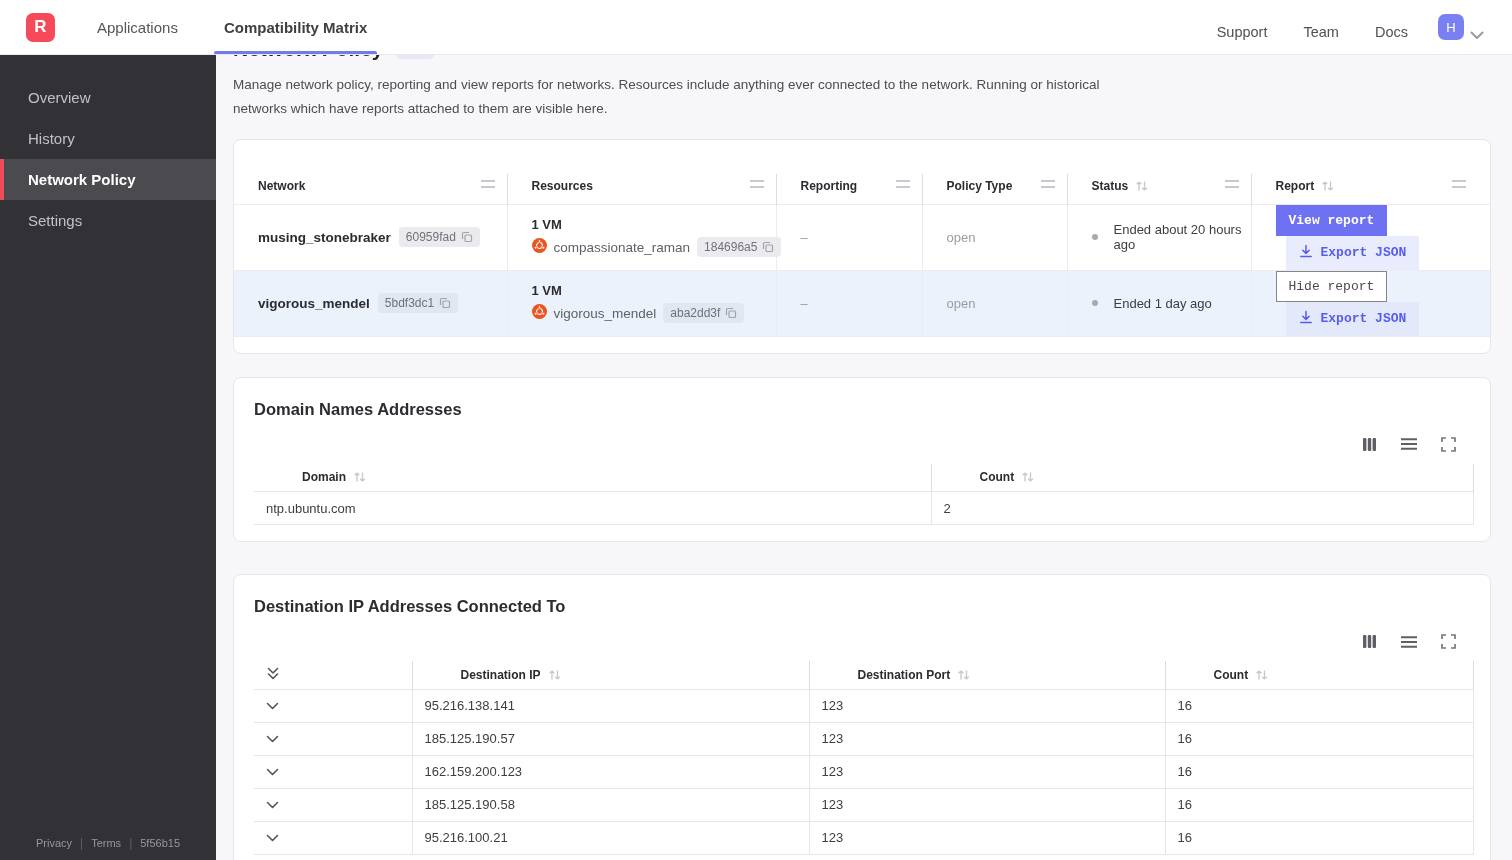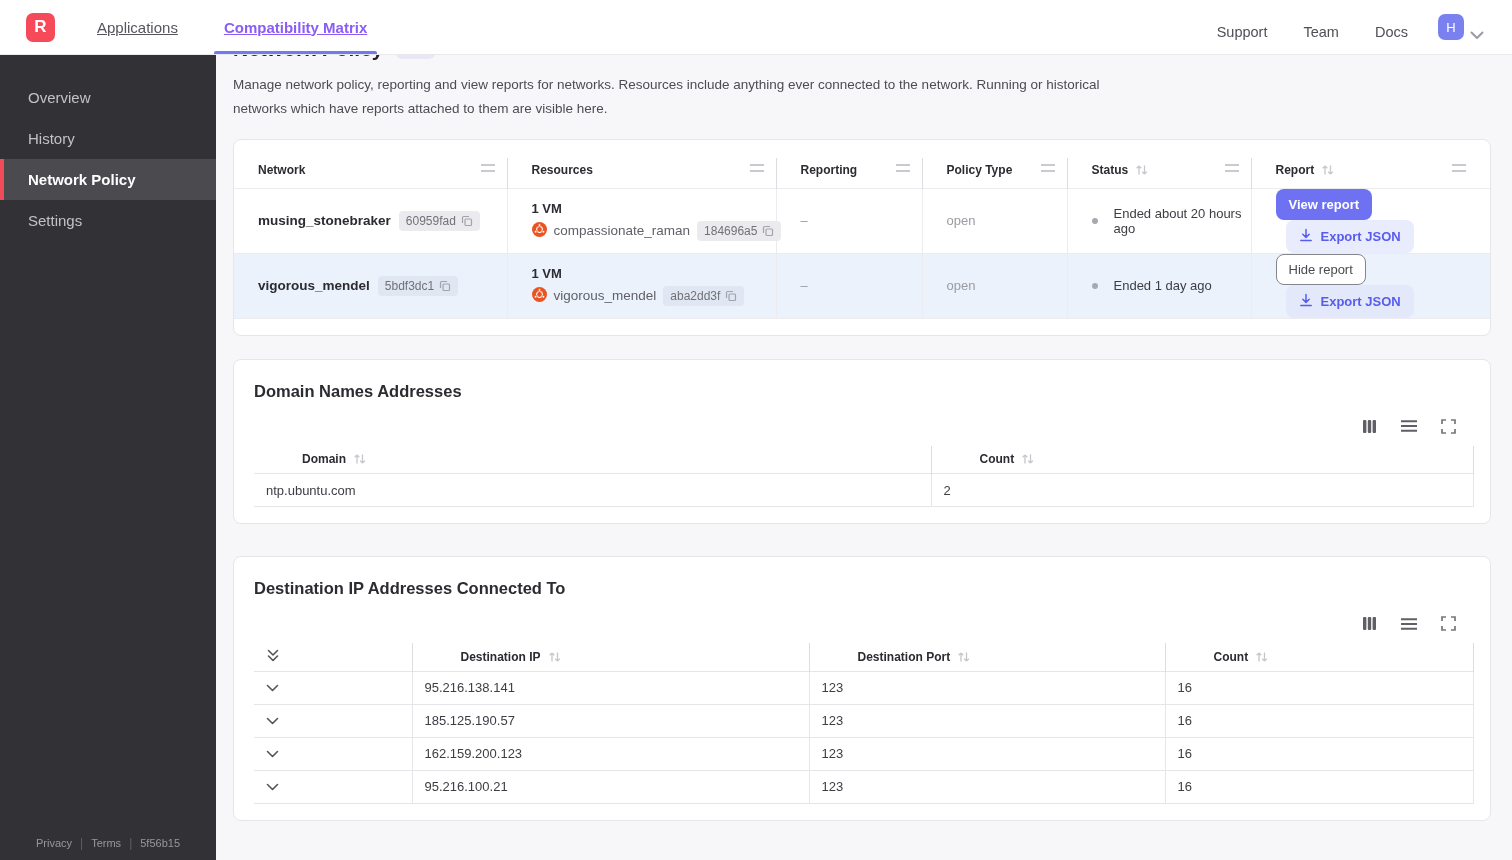--- a/index.html
+++ b/index.html
@@ -20,23 +20,23 @@
   .nav-left { display: flex; align-items: center; height: 100%; }
   .logo {
     width: 29px; height: 29px; border-radius: 7px; background: #f64a5a;
     color: #fff; font-weight: bold; font-size: 17px;
     display: flex; align-items: center; justify-content: center;
   }
   .nav-tabs { display: flex; height: 100%; margin-left: 36px; }
   .nav-tab {
     height: 100%; display: flex; align-items: center;
     padding: 16px 6px; margin-right: 34px; position: relative;
-    font-size: 15px; color: #55555c; cursor: pointer; text-decoration: underline;
-  }
-  .nav-tab.active { color: #8b5cf6; font-weight: bold; text-align: center; }
+    font-size: 15px; color: #55555c; cursor: pointer;
+  }
+  .nav-tab.active { color: #404040; font-weight: bold; text-align: center; }
   .nav-tab.active::after {
     content: ""; position: absolute; left: -4px; right: -4px; bottom: 0;
     height: 3px; background: #7579ef; border-radius: 2px 2px 0 0;
   }
   .nav-right { display: flex; align-items: flex-end; }
   .nav-link { font-size: 14.5px; color: #4f4f56; margin-left: 36px; cursor: pointer; }
   .avatar {
     width: 26px; height: 26px; border-radius: 7px; background: #7b80f0;
     color: #fff; font-size: 13px; display: flex; align-items: center;
     justify-content: center; margin-left: 30px;
@@ -78,21 +78,21 @@
 
   .card {
     background: #ffffff; border: 1px solid #e6e6ea; border-radius: 8px;
     margin-top: 32px;
   }
   .card.networks { margin-top: 18px; padding: 18px 0 16px 0; }
   .card.data-card { padding: 18px 0 16px 0; }
   .card.domains { margin-top: 23px; }
 
   
-  table { border-collapse: collapse; table-layout: fixed; }
+  table { border-collapse: collapse; table-layout: fixed; margin-top: 16px; }
   .net-table { width: 100%; }
   .net-table th {
     height: 30px; text-align: left; font-size: 12px; color: #2b2b31;
     padding: 0 0 6px 24px; position: relative;
     border-right: 1px solid #dcdce1; vertical-align: middle;
   }
   .net-table th:last-child { border-right: none; }
   .net-table th .th-inner { display: inline-flex; align-items: center; gap: 7px; }
   .handle {
     position: absolute; right: 12px; top: 6px;
@@ -117,23 +117,23 @@
     background: #ebebef; color: #717178; font-size: 12px;
     padding: 3px 7px; border-radius: 4px;
   }
   tr.selected .hash-badge { background: #e0e7f2; }
   .vm-line { font-weight: bold; color: #2b2b31; font-size: 13px; margin-bottom: 5px; }
   .resource-line { display: flex; align-items: center; gap: 7px; color: #606068; font-size: 13.5px; }
   .muted { color: #9b9ba2; }
   .status-cell { display: flex; align-items: center; gap: 16px; color: #3d3d44; font-size: 13px; }
   .status-dot { width: 6px; height: 6px; border-radius: 50%; background: #a8a8af; flex: none; }
 
-  .btn { border-radius: 8px; font-size: 13px; cursor: pointer; border: none;
+  .btn { border-radius: 0; font-size: 13px; cursor: pointer; border: none;
          display: inline-flex; align-items: center; gap: 8px;
-         font-family: Liberation Sans, sans-serif; }
+         font-family: Liberation Mono, monospace; }
   .btn-primary { background: #6e72f2; color: #fff; font-weight: bold; padding: 8px 13px; }
   .btn-outline { background: #fff; color: #4a4a50; border: 1px solid #85858c; padding: 7px 12px; }
   .btn-soft { background: #e9ecfc; color: #575cee; font-weight: bold; padding: 8px 13px; margin-left: 10px; }
   tr.selected .btn-soft { background: #e3e9fa; }
 
   
   .card-title { font-size: 16.5px; font-weight: bold; color: #2b2b31; padding: 4px 0 0 20px; }
   .card-toolbar {
     display: flex; justify-content: flex-end; align-items: center;
     gap: 23px; padding-right: 34px; margin-top: 18px;
@@ -564,20 +564,32 @@
           <td>16</td>
         </tr>
         <tr>
           <td class="expander-cell">
             <span class="chev">
               <svg width="13" height="8" viewBox="0 0 13 8" fill="none" stroke="#55555c" stroke-width="1.6" stroke-linecap="round" stroke-linejoin="round">
                   <path d="M1.5 1.5 6.5 6.5l5-5"></path>
                 </svg>
             </span>
           </td>
+          <td>185.125.190.58</td>
+          <td>123</td>
+          <td>16</td>
+        </tr>
+        <tr>
+          <td class="expander-cell">
+            <span class="chev">
+              <svg width="13" height="8" viewBox="0 0 13 8" fill="none" stroke="#55555c" stroke-width="1.6" stroke-linecap="round" stroke-linejoin="round">
+                  <path d="M1.5 1.5 6.5 6.5l5-5"></path>
+                </svg>
+            </span>
+          </td>
           <td>95.216.100.21</td>
           <td>123</td>
           <td>16</td>
         </tr>
       </tbody>
     </table>
   </section>
 
 </main>
 

